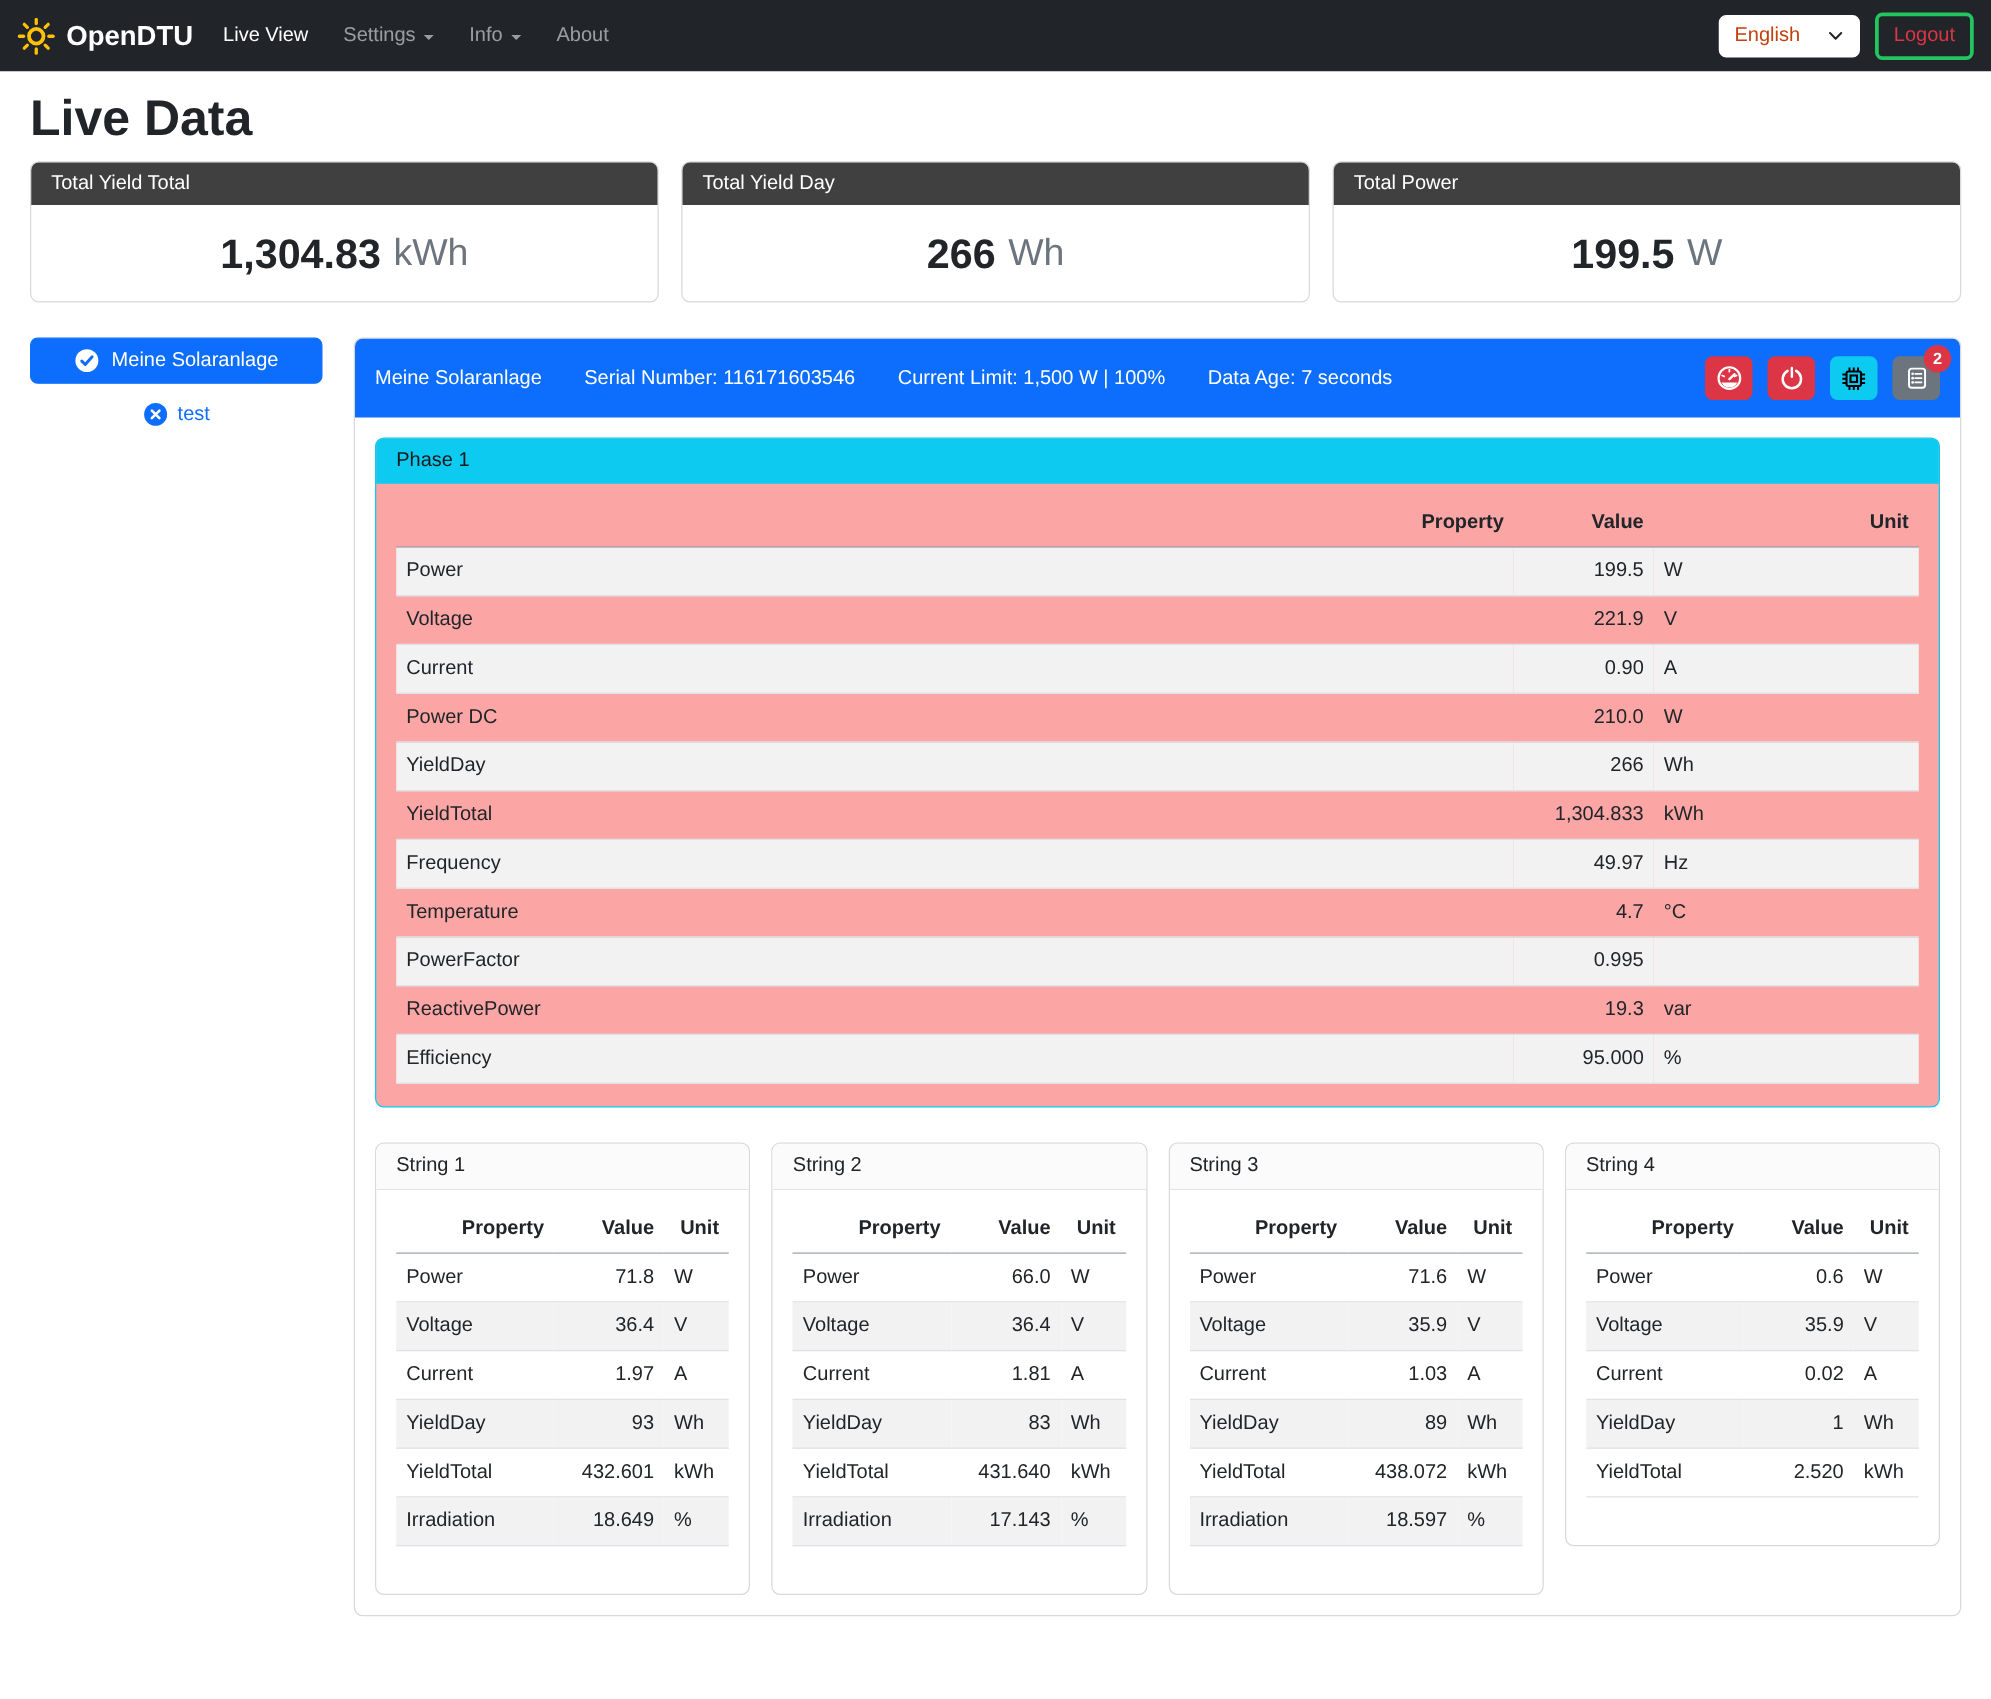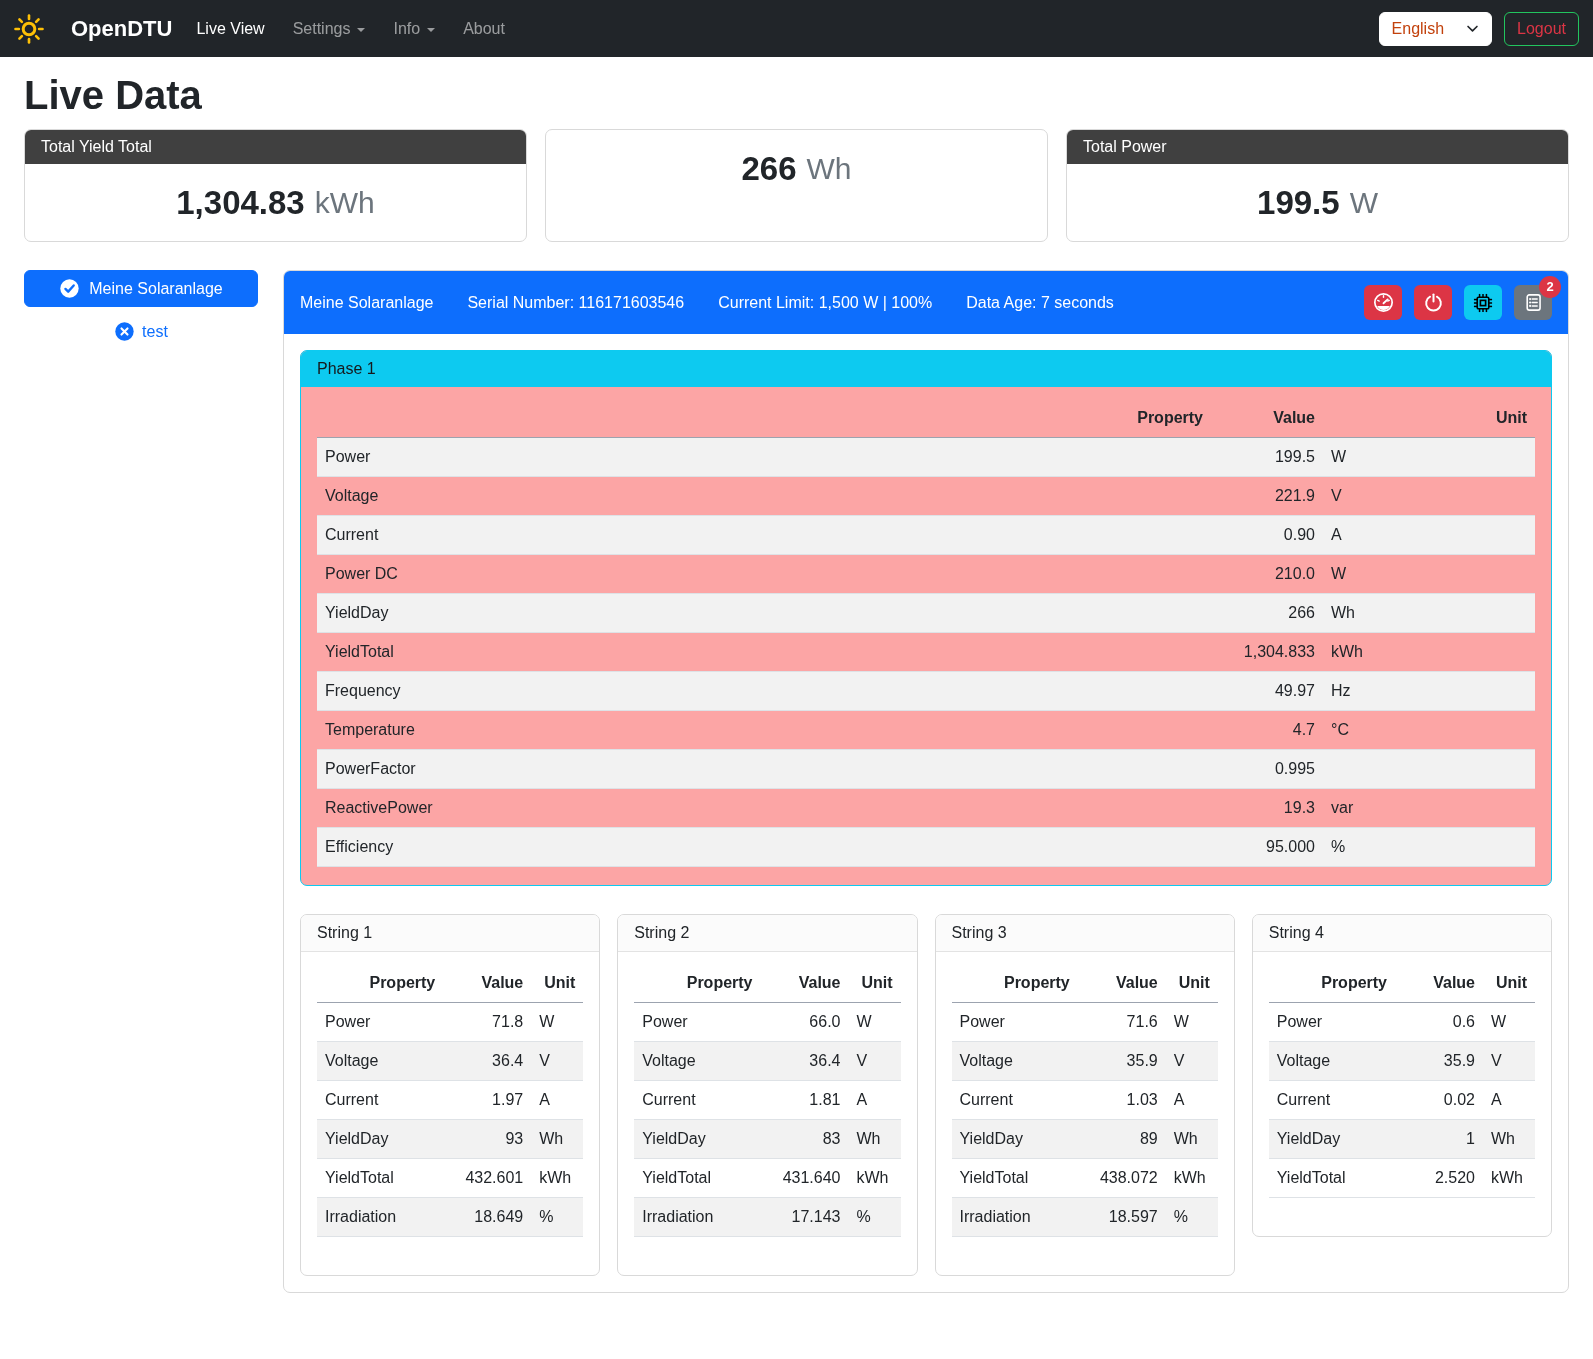--- a/index.html
+++ b/index.html
@@ -5,28 +5,28 @@
   * { box-sizing: border-box; }
   html,body { margin:0; padding:0; }
   body {
     width:1593px; height:1359px; background:#fff; color:#212529;
     font-family:"Liberation Sans","DejaVu Sans",sans-serif; font-size:16px;
     overflow:hidden;
   }
 
   
   .navbar { height:57px; background:#212529; display:flex; align-items:center; padding:0 14px; }
-  .brand { display:flex; align-items:center; gap:27px; color:#fff; font-size:22px; font-weight:600; margin-right:10px; }
+  .brand { display:flex; align-items:center; gap:9px; color:#fff; font-size:22px; font-weight:600; margin-right:10px; }
   .nav-links { display:flex; align-items:center; }
   .nav-item { color:rgba(255,255,255,.55); padding:8px 14px; display:flex; align-items:center; gap:7px; cursor:pointer; }
   .nav-item.active { color:#fff; }
   .caret { width:0; height:0; border-left:4px solid transparent; border-right:4px solid transparent; border-top:4.5px solid currentColor; margin-top:3px; }
   .nav-right { margin-left:auto; display:flex; align-items:center; gap:12px; }
   .lang-select { background:#fff; color:#c2410c; border:1px solid #fff; border-radius:6px; padding:7px 12px; display:flex; align-items:center; gap:22px; cursor:pointer; }
-  .logout-btn { background:transparent; border:1px solid #22c55e; color:#dc3545; border-radius:6px; padding:7px 12px; font-size:16px; font-family:inherit; cursor:pointer; }
+  .logout-btn { background:transparent; border:3px solid #22c55e; color:#dc3545; border-radius:6px; padding:7px 12px; font-size:16px; font-family:inherit; cursor:pointer; }
 
   
   .container { padding:0 24px; }
   .page-title { font-size:40px; line-height:44px; font-weight:700; margin:16px 0 12px; }
 
   .summary-row { display:grid; grid-template-columns:repeat(3,1fr); gap:18px; margin-bottom:28px; }
   .card { background:#fff; border:1px solid #d9d9d9; border-radius:7px; }
   .summary-card .card-header { background:#404040; color:#fff; padding:8px 16px; border-radius:6px 6px 0 0; }
   .summary-card .card-body { height:77px; display:flex; align-items:center; justify-content:center; gap:10px; }
   .summary-value { font-size:33px; font-weight:600; }
@@ -134,20 +134,21 @@
 
   <div class="summary-row">
     <div class="card summary-card">
       <div class="card-header">Total Yield Total</div>
       <div class="card-body">
         <span class="summary-value">1,304.83</span>
         <span class="summary-unit">kWh</span>
       </div>
     </div>
     <div class="card summary-card">
+      <div class="card-header">Total Yield Day</div>
       <div class="card-body">
         <span class="summary-value">266</span>
         <span class="summary-unit">Wh</span>
       </div>
     </div>
     <div class="card summary-card">
       <div class="card-header">Total Power</div>
       <div class="card-body">
         <span class="summary-value">199.5</span>
         <span class="summary-unit">W</span>

